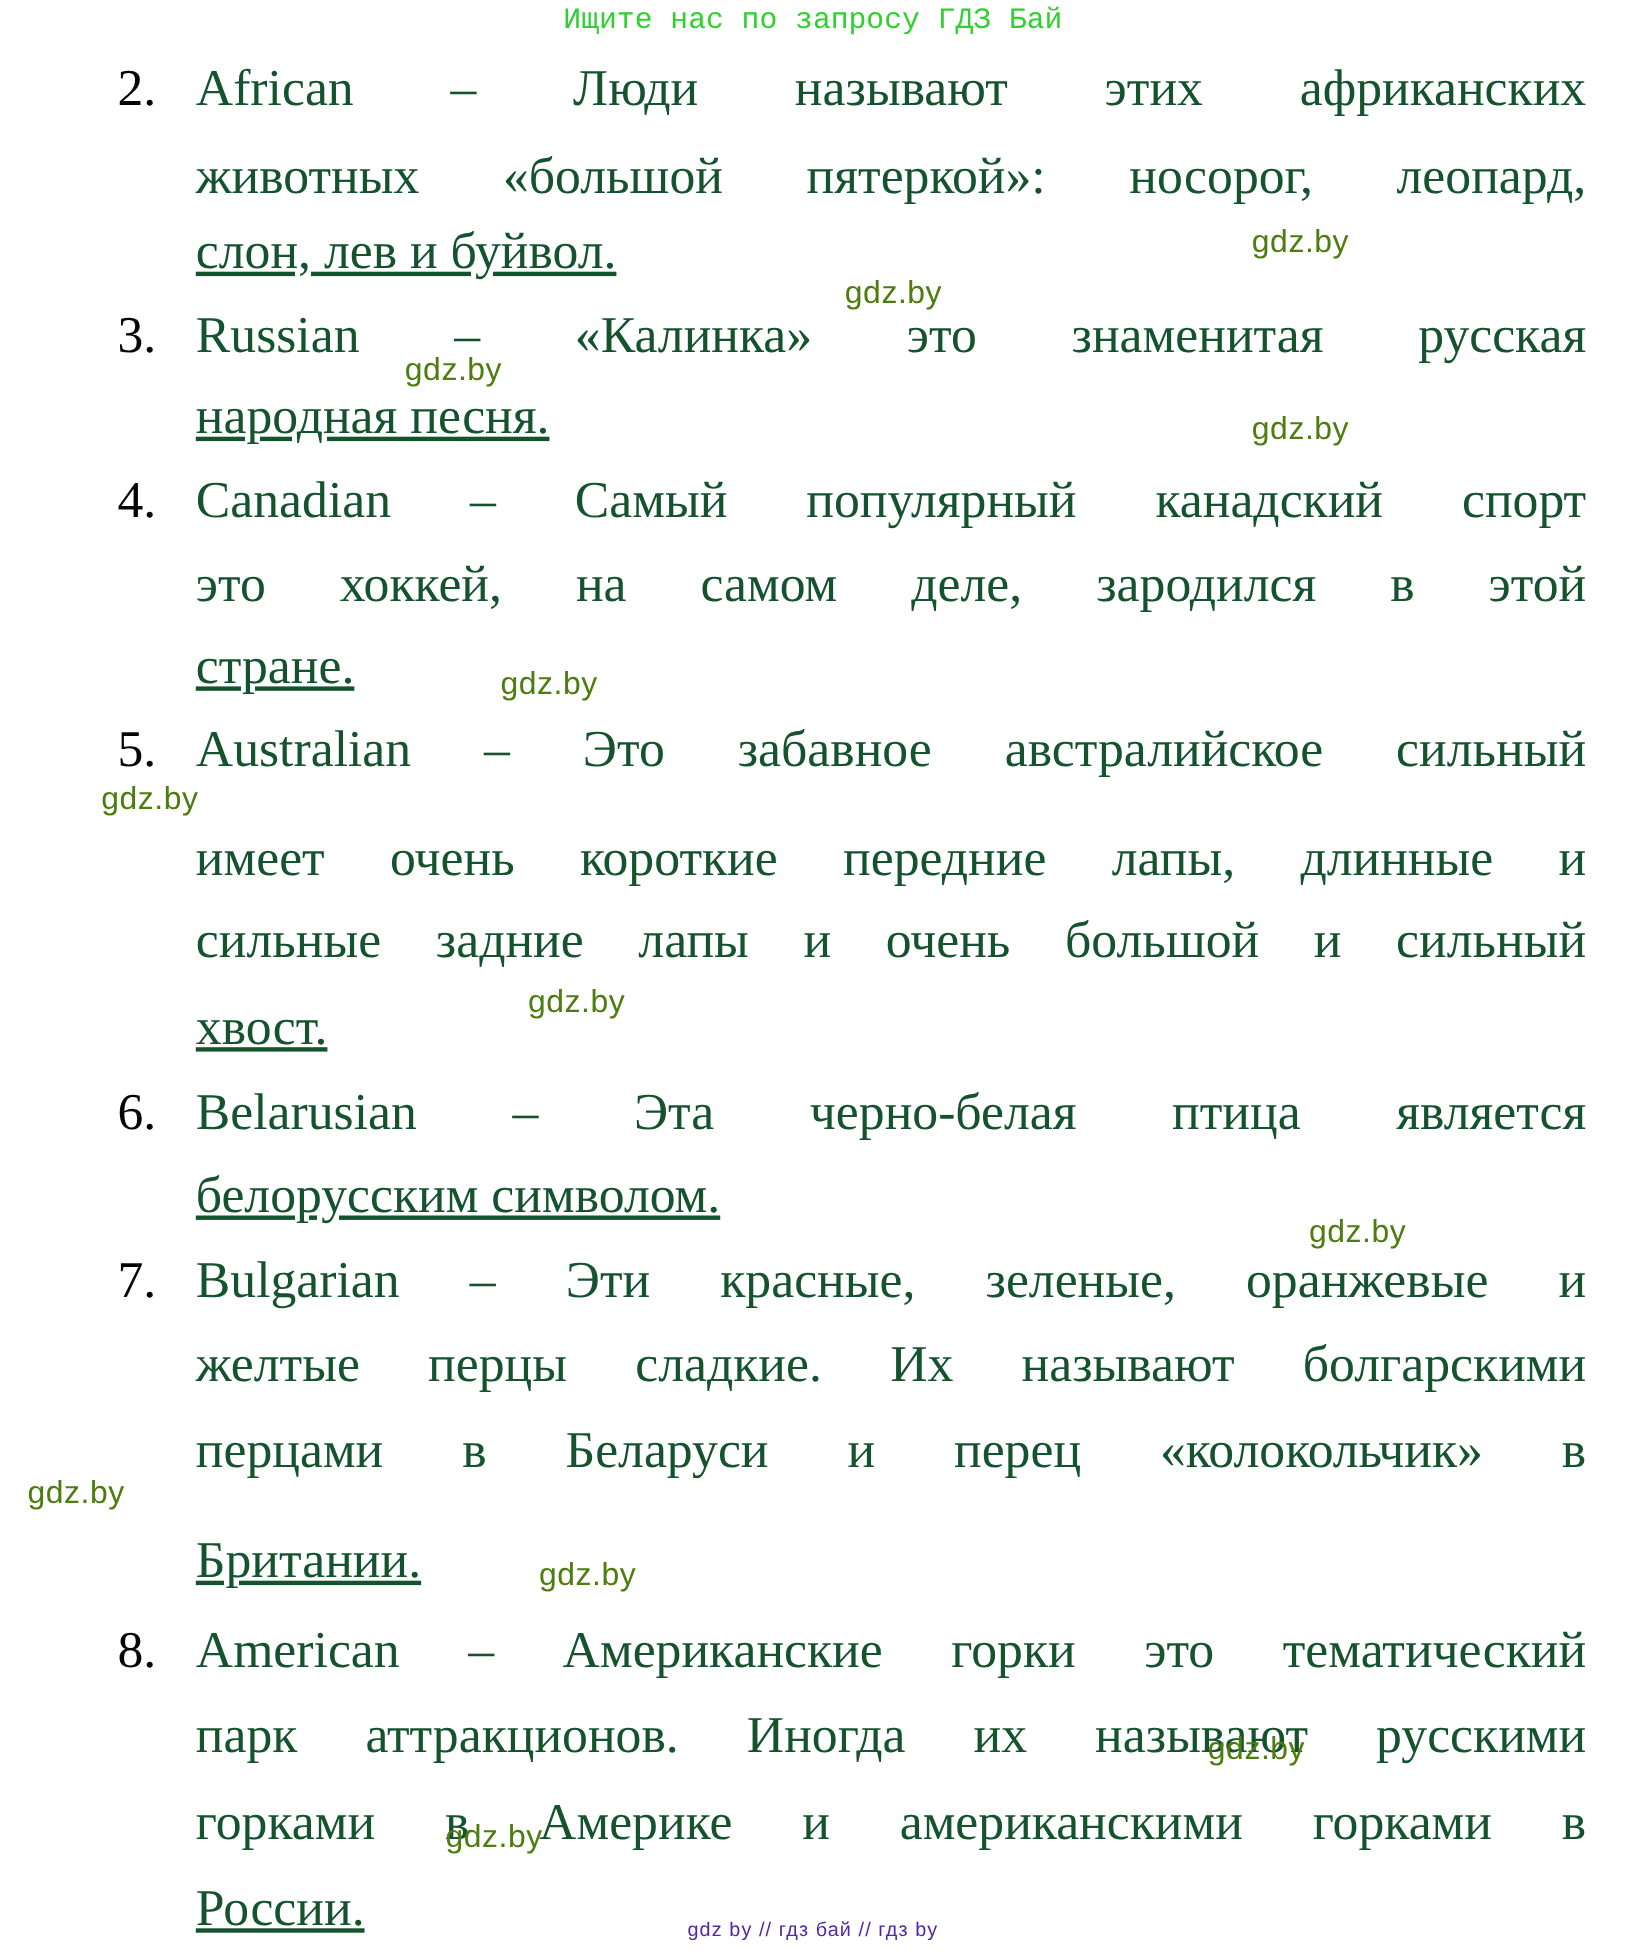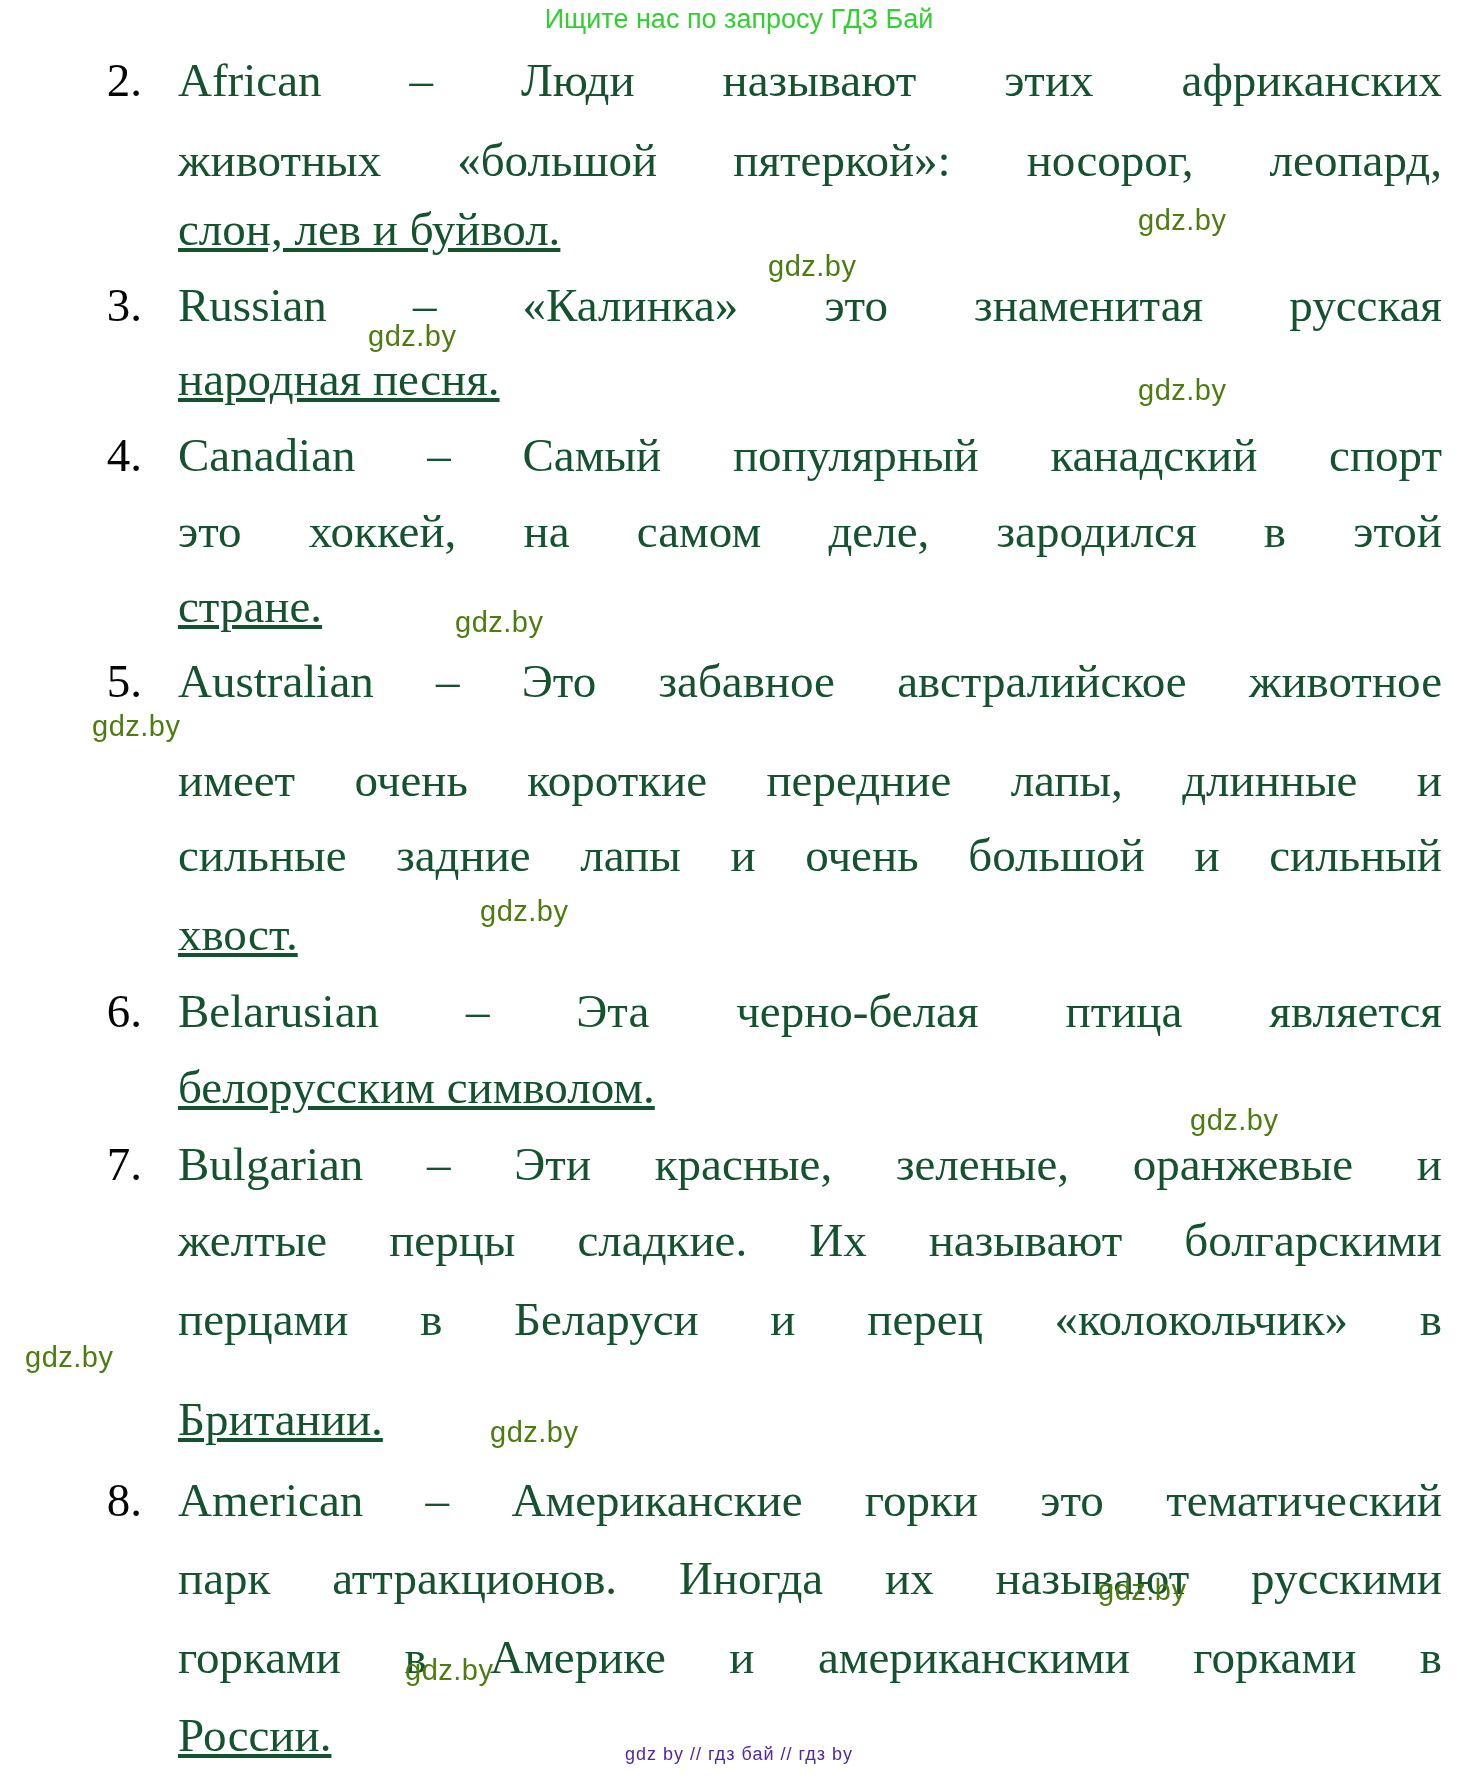--- a/index.html
+++ b/index.html
@@ -8,21 +8,21 @@
     width:1478px;
     height:1777px;
     background:#ffffff;
     overflow:hidden;
     font-family:"Liberation Serif", serif;
   }
   .header{
     position:absolute;
     top:4px; left:0; width:100%;
     text-align:center;
-    font-family:Liberation Sans, sans-serif;
+    font-family:Liberation Mono, monospace;
     font-size:27px;
     color:#31d031;
   }
   .footer{
     position:absolute;
     top:1744px; left:0; width:100%;
     text-align:center;
     font-family:"Liberation Sans", sans-serif;
     font-size:18px;
     letter-spacing:1px;
@@ -73,21 +73,21 @@
       <div class="num" style="top: 51px;">2.</div>
       <div class="line" style="top: 119px; margin-top: 12px;">животных «большой пятеркой»: носорог, леопард,</div>
       <div class="line last" style="top: 200px;">слон, лев и буйвол.</div>
       <div class="line" style="top: 276px;">Russian – «Калинка» это знаменитая русская</div>
       <div class="num" style="top: 276px;">3.</div>
       <div class="line last" style="top: 350px;">народная песня.</div>
       <div class="line" style="top: 426px;">Canadian – Самый популярный канадский спорт</div>
       <div class="num" style="top: 426px;">4.</div>
       <div class="line" style="top: 502px;">это хоккей, на самом деле, зародился в этой</div>
       <div class="line last" style="top: 577px;">стране.</div>
-      <div class="line" style="top: 652px;">Australian – Это забавное австралийское животное</div>
+      <div class="line" style="top: 652px;">Australian – Это забавное австралийское сильный</div>
       <div class="num" style="top: 652px;">5.</div>
       <div class="line" style="top: 751px;">имеет очень короткие передние лапы, длинные и</div>
       <div class="line" style="top: 826px;">сильные задние лапы и очень большой и сильный</div>
       <div class="line last" style="top: 905px;">хвост.</div>
       <div class="line" style="top: 982px;">Belarusian – Эта черно-белая птица является</div>
       <div class="num" style="top: 982px;">6.</div>
       <div class="line last" style="top: 1058px;">белорусским символом.</div>
       <div class="line" style="top: 1135px;">Bulgarian – Эти красные, зеленые, оранжевые и</div>
       <div class="num" style="top: 1135px;">7.</div>
       <div class="line" style="top: 1211px;">желтые перцы сладкие. Их называют болгарскими</div>

